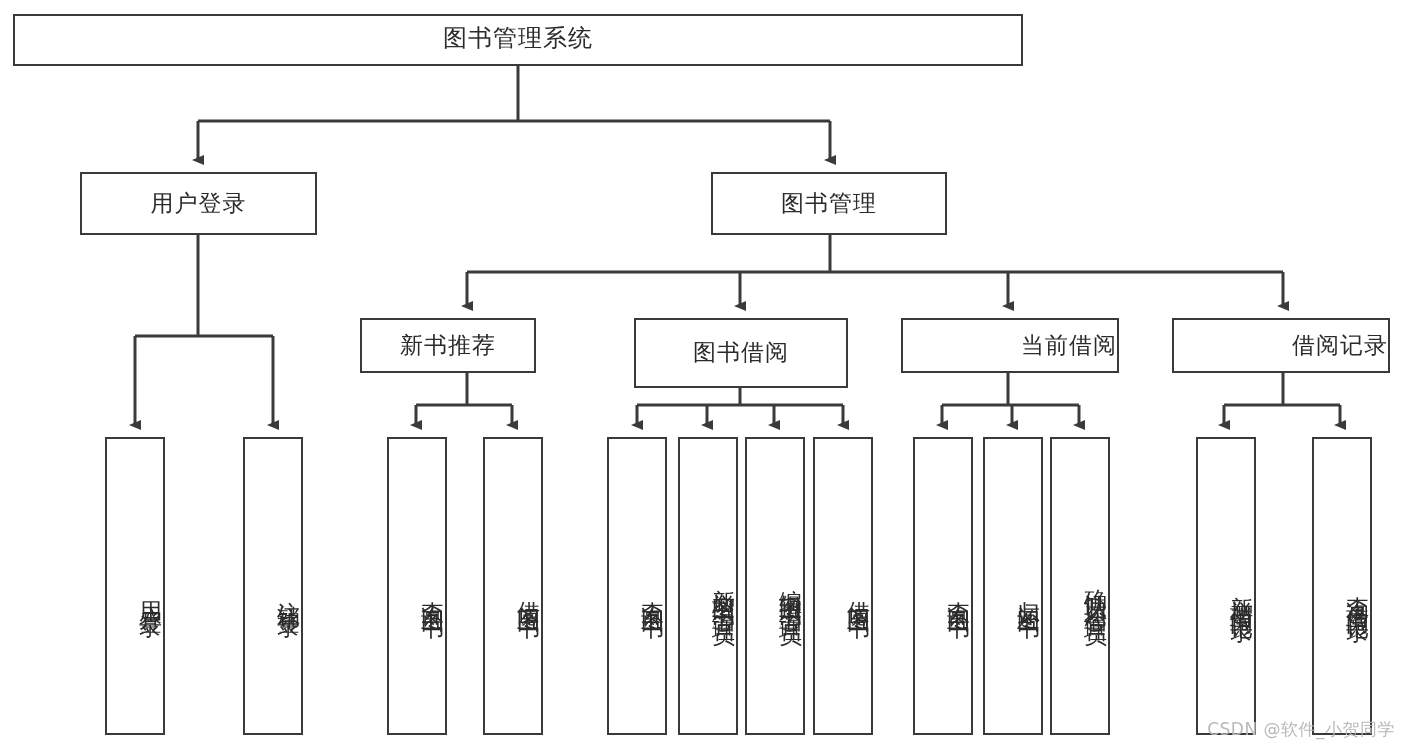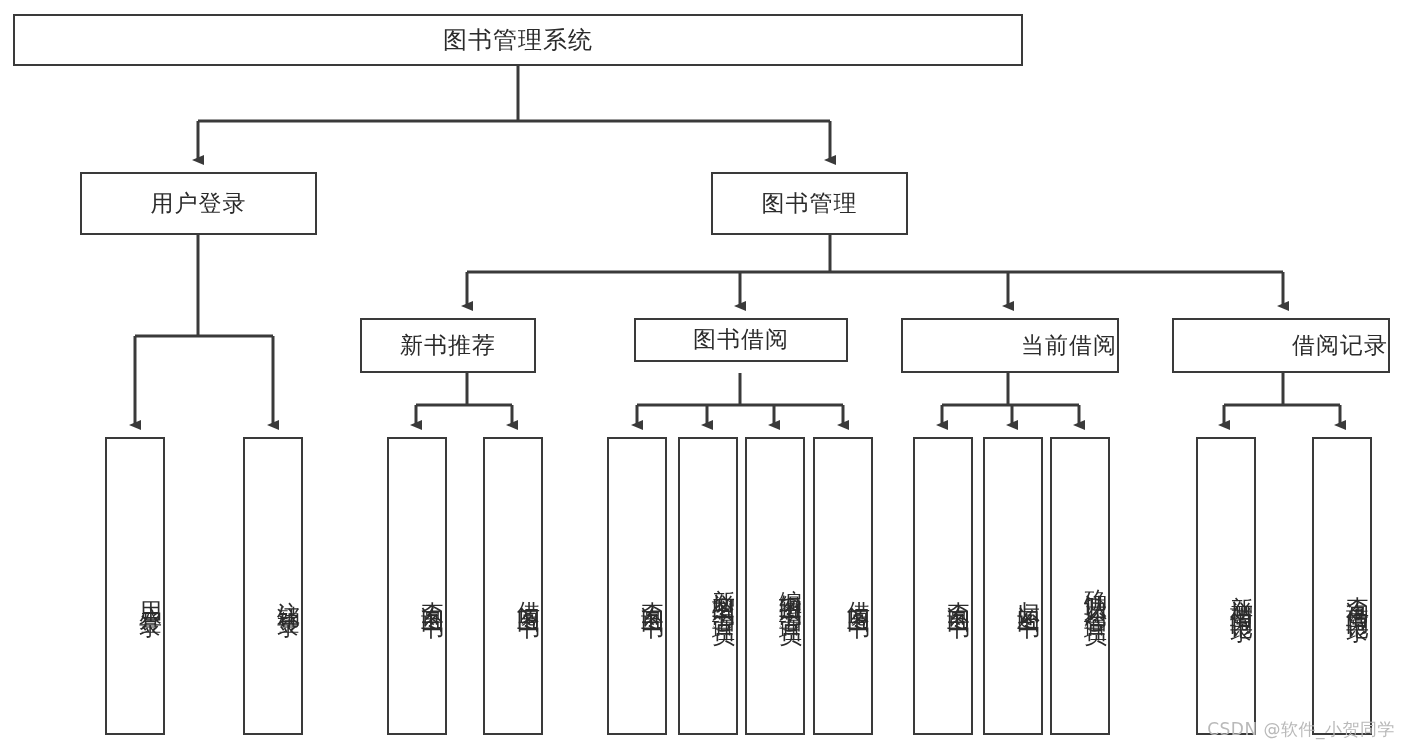--- a/index.html
+++ b/index.html
@@ -35,20 +35,21 @@
     justify-content: center;
     color: #2b2b2b;
   }
   .node.horiz {
     font-size: 23px;
     letter-spacing: 1px;
     line-height: 1.2;
   }
   .node.root {
     font-size: 24px;
+    font-family: Liberation Mono, monospace;
   }
   .node.vert {
     writing-mode: vertical-rl;
     text-orientation: upright;
     font-size: 23px;
     letter-spacing: 5px;
     line-height: 1.05;
     padding-top: 14px;
     align-items: flex-start;
     justify-content: center;
@@ -124,28 +125,28 @@
     </g>
   </svg>
 
   <div class="node horiz root" style="left:13px; top:14px; width:1010px; height:52px;">
     <span>图书管理系统</span>
   </div>
 
   <div class="node horiz" style="left:80px; top:172px; width:237px; height:63px;">
     <span>用户登录</span>
   </div>
-  <div class="node horiz" style="left:711px; top:172px; width:197px; height:63px;">
+  <div class="node horiz" style="left:711px; top:172px; width:236px; height:63px;">
     <span>图书管理</span>
   </div>
 
   <div class="node horiz" style="left:360px; top:318px; width:176px; height:55px;">
     <span>新书推荐</span>
   </div>
-  <div class="node horiz" style="left:634px; top:318px; width:214px; height:44px;font-family:Liberation Serif, serif;">
+  <div class="node horiz" style="left:634px; top:318px; width:214px; height:70px;font-family:Liberation Serif, serif;">
     <span>图书借阅</span>
   </div>
   <div class="node horiz" style="left:901px; top:318px; width:218px; height:55px;justify-content:flex-end;">
     <span>当前借阅</span>
   </div>
   <div class="node horiz" style="left:1172px; top:318px; width:218px; height:55px;justify-content:flex-end;">
     <span>借阅记录</span>
   </div>
 
   <div class="node vert" style="left:105px; top:437px; width:60px; height:298px;">

